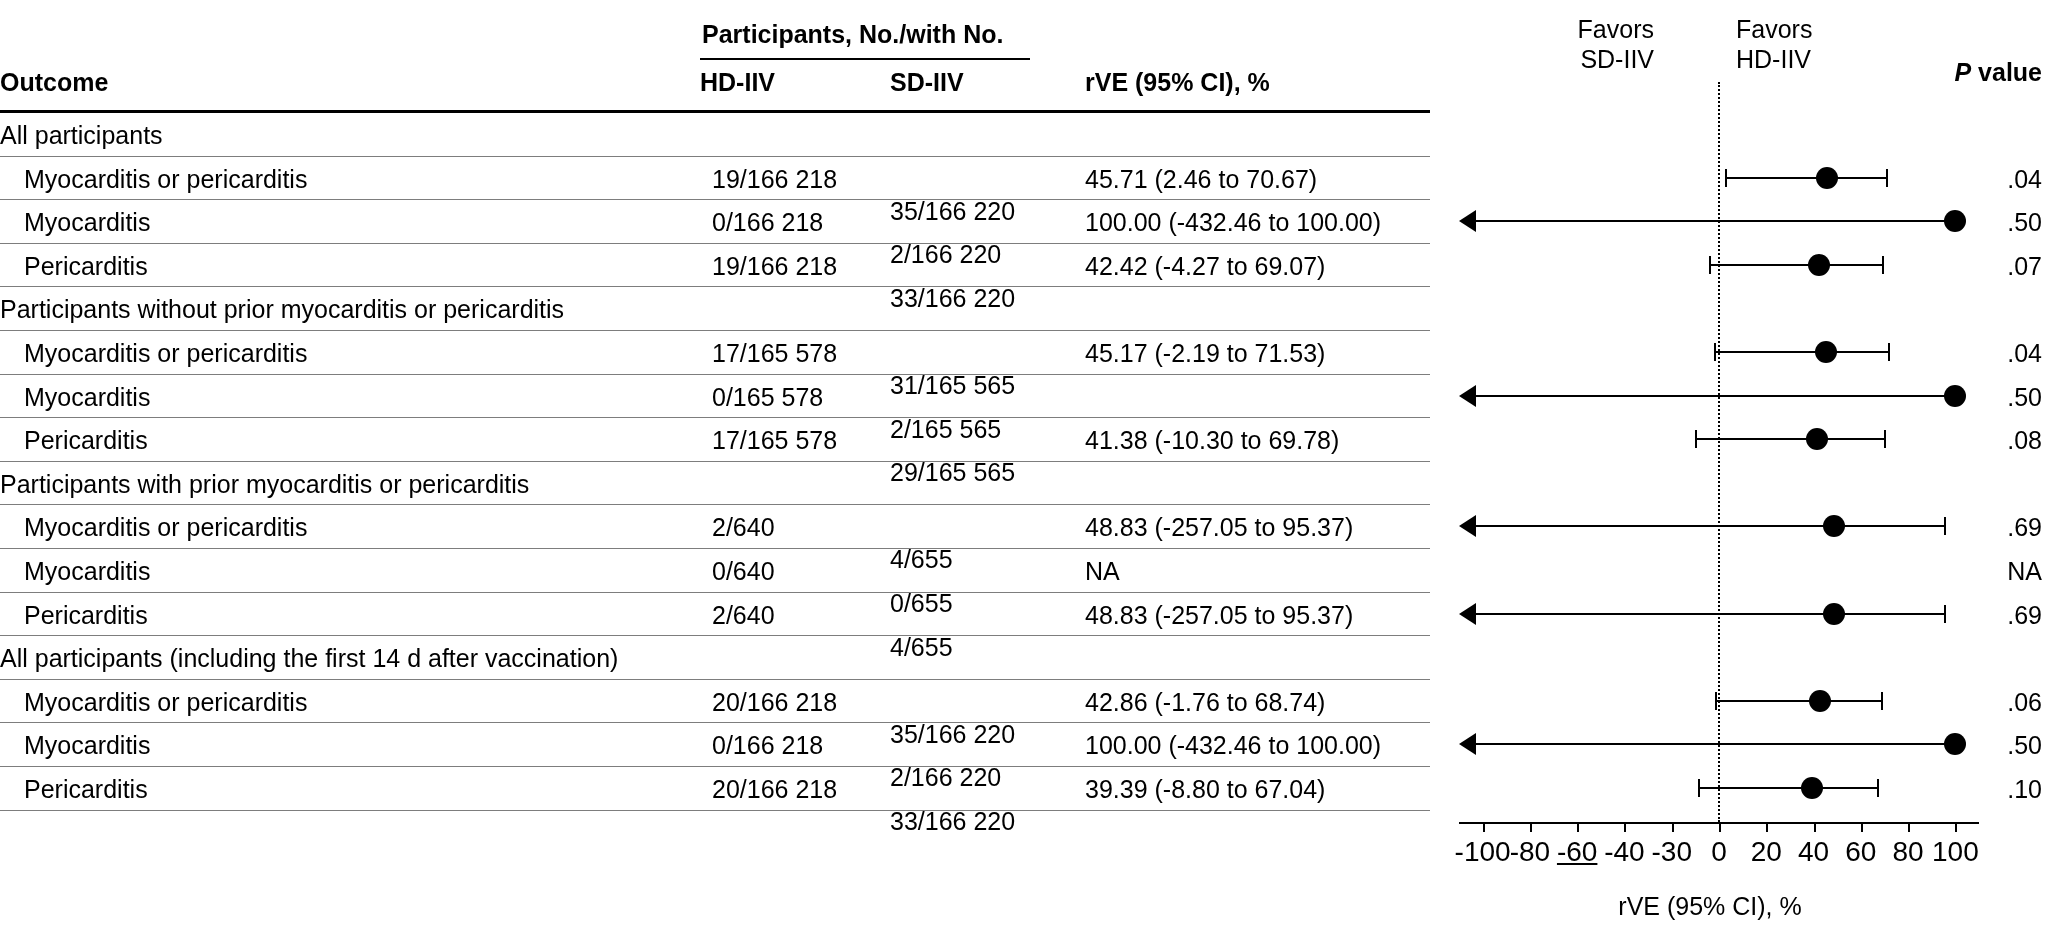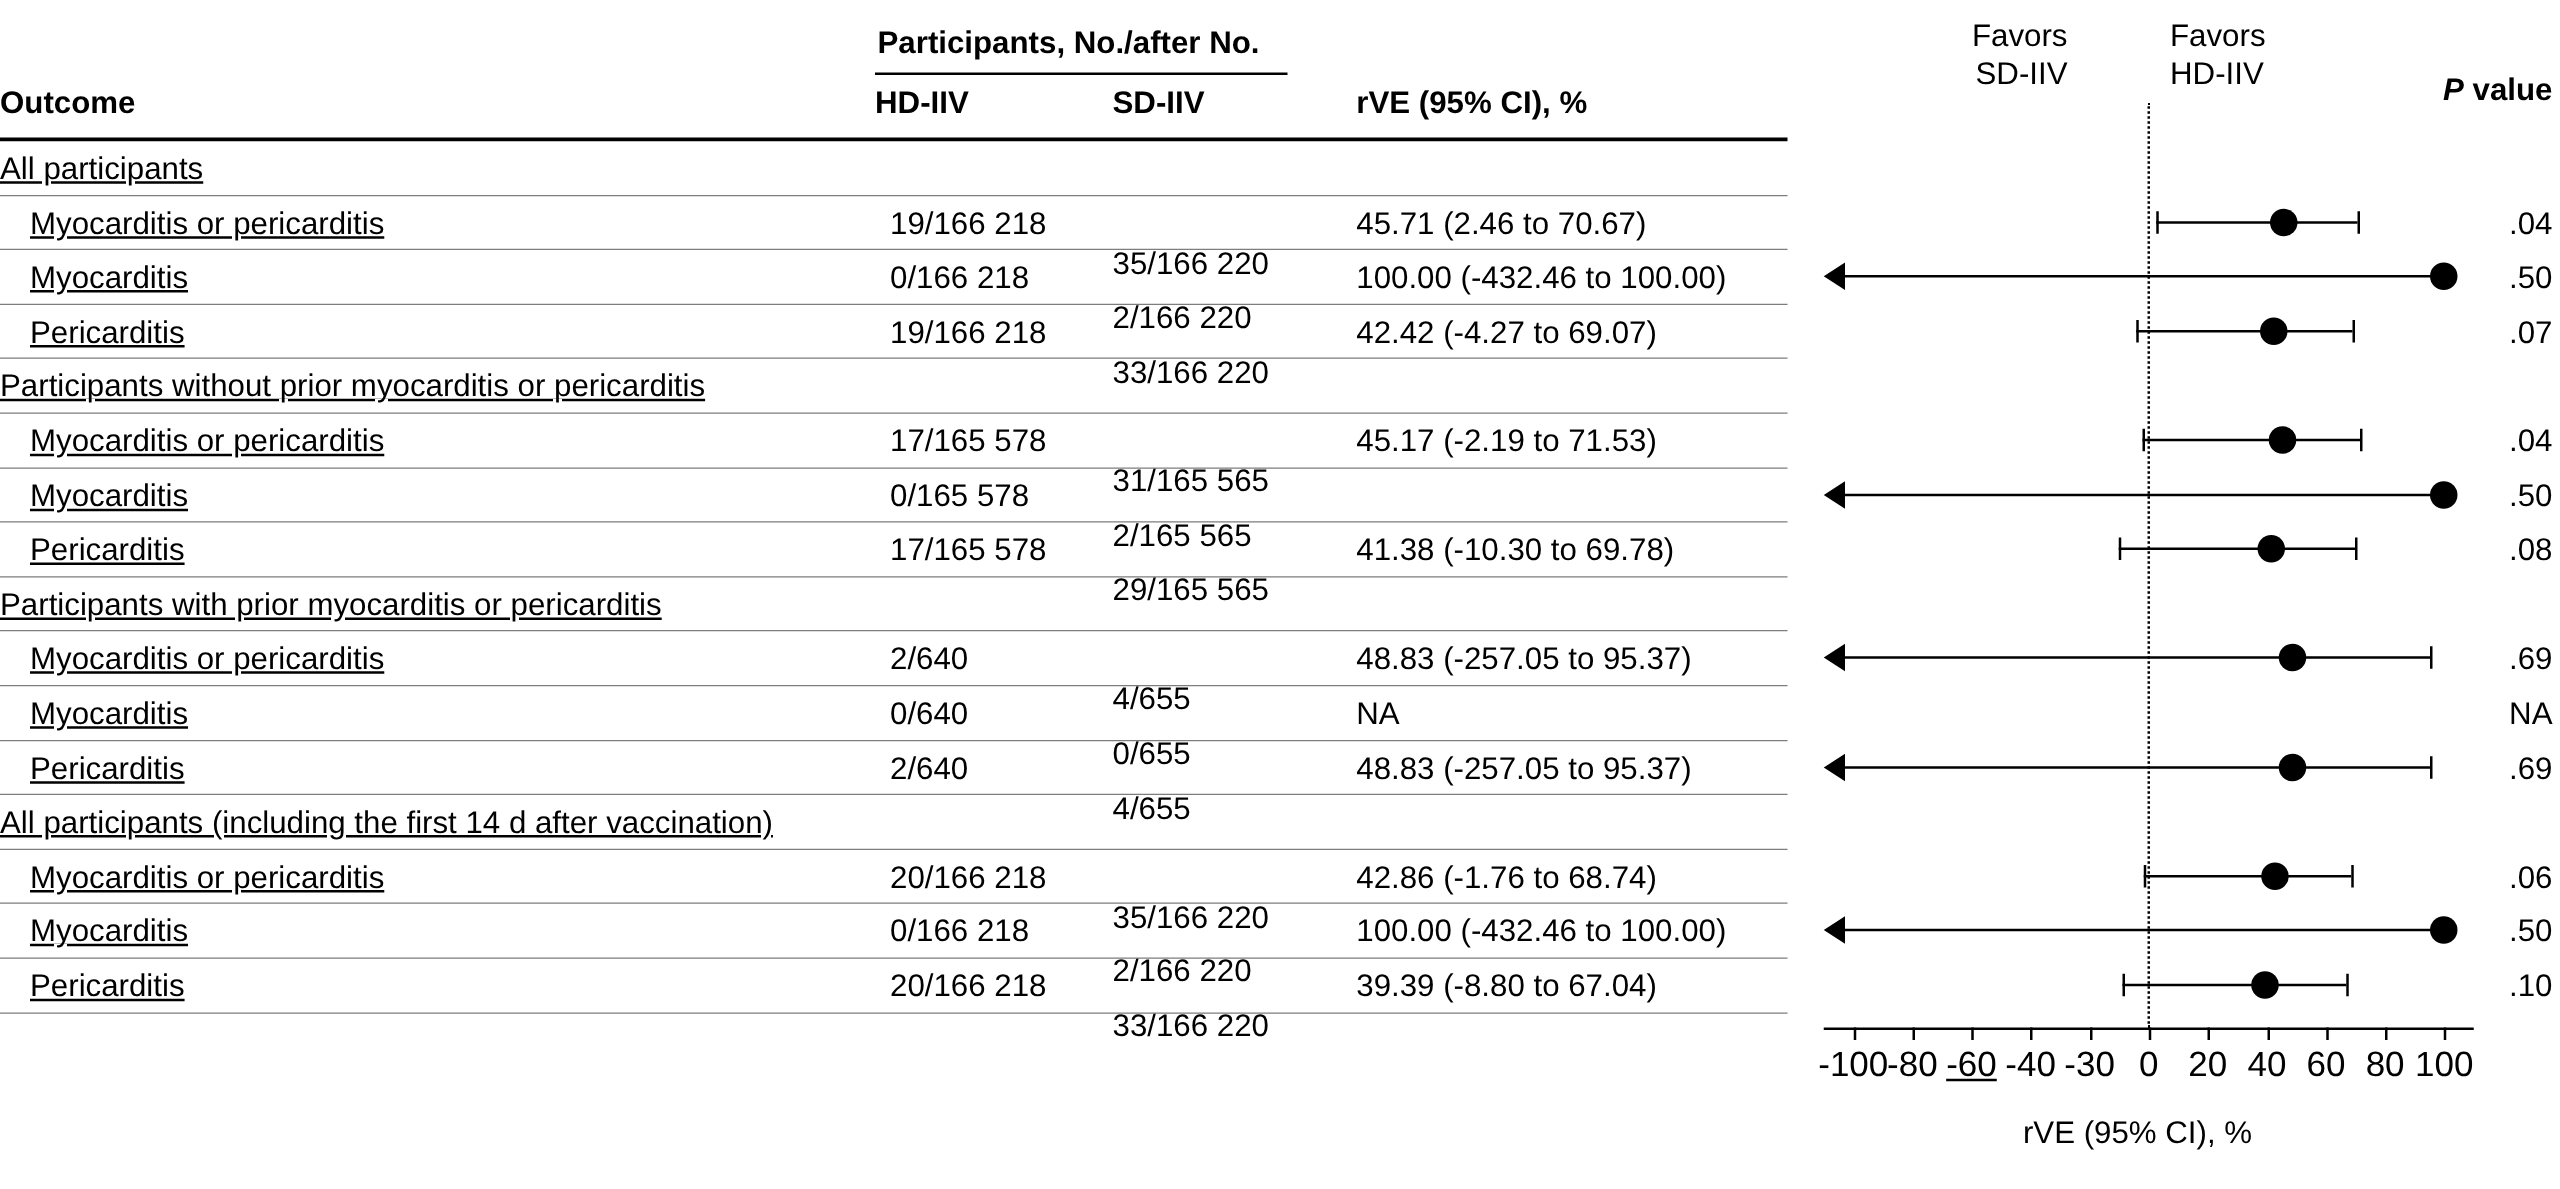--- a/index.html
+++ b/index.html
@@ -74,21 +74,21 @@
     width: 1430px;
     height: 43.6px;
   }
   .row .cell {
     position: absolute;
     font-size: 25px;
     white-space: nowrap;
     top: 8px;
   }
   .row.group .cell.c-outcome { font-weight: normal; }
-  .row .cell.c-outcome { left: 0px; text-decoration: underline; }
+  .row .cell.c-outcome { left: 0px; }
   .row.indent .cell.c-outcome { left: 24px; }
   .row .cell.c-hd  { left: 700px; margin-left: 12px; }
   .row .cell.c-sd  { left: 890px; margin-top: 32px; }
   .row .cell.c-rve { left: 1085px; }
   .row-rule {
     position: absolute;
     left: 0px;
     width: 1430px;
     height: 1px;
     background: #7d7d7d;
@@ -215,21 +215,21 @@
     border-right: 17px solid #000;
   }
 </style>
 </head>
 <body>
 
 <div id="root">
 
   <div class="tbl">
 
-    <div class="hdr-group">Participants, No./after No.</div>
+    <div class="hdr-group">Participants, No./with No.</div>
     <div class="hdr-group-rule"></div>
 
     <div class="hdr-row">
       <div class="hdr-cell" style="left:0px;">Outcome</div>
       <div class="hdr-cell" style="left:700px;">HD-IIV</div>
       <div class="hdr-cell" style="left:890px;">SD-IIV</div>
       <div class="hdr-cell" style="left:1085px;">rVE (95% CI), %</div>
     </div>
 
     <div class="hdr-rule"></div>

